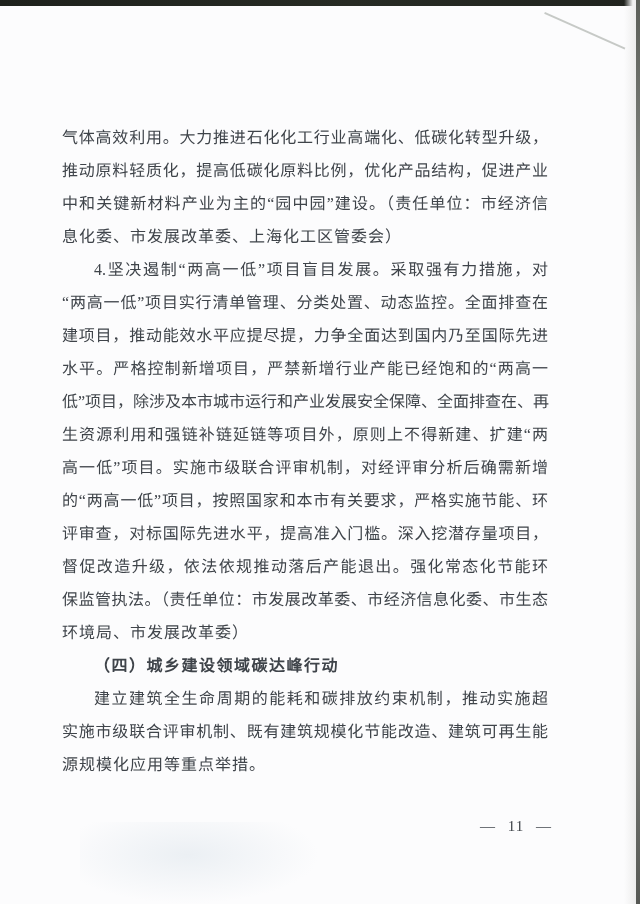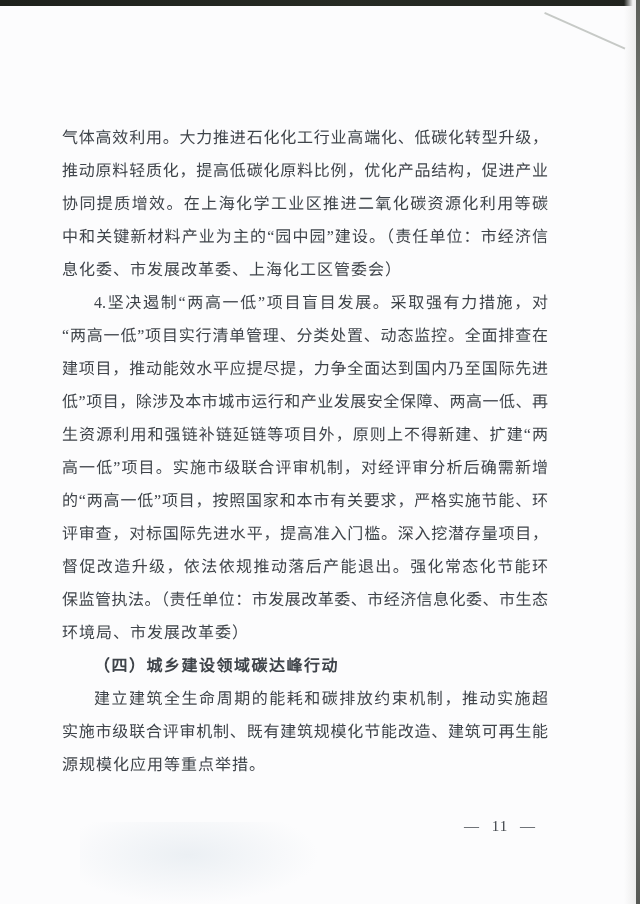--- a/index.html
+++ b/index.html
@@ -83,21 +83,21 @@
   .line.heading {
     text-align: center;
     text-align-last: left;
     font-weight: bold;
     letter-spacing: 1.5px;
     color: var(--ink, #3f444a);
   }
   .line.indent { text-indent: 2em; }
   .page-number {
     position: absolute;
-    top: 816px; right: 104px;
+    top: 816px; right: 88px;
     font-size: 15px;
     line-height: 20px;
     color: var(--ink, #3f444a);
     letter-spacing: 1px;
     word-spacing: 7px;
   }
 </style>
 </head>
 <body>
 
@@ -105,27 +105,27 @@
   <div class="top-edge"></div>
   <div class="right-light-strip"></div>
   <div class="right-edge-line"></div>
   <div class="far-right-edge"></div>
   <div class="corner-fold-line"></div>
   <div class="bottom-smudge"></div>
 
   <div class="doc-body">
       <div class="line justify">气体高效利用。大力推进石化化工行业高端化、低碳化转型升级，</div>
       <div class="line justify">推动原料轻质化，提高低碳化原料比例，优化产品结构，促进产业</div>
-      <div class="line justify">协同提质增效。在上海化学工业区推进二氧化碳资源化利用等碳</div>
       <div class="line justify">中和关键新材料产业为主的“园中园”建设。（责任单位：市经济信</div>
       <div class="line end">息化委、市发展改革委、上海化工区管委会）</div>
       <div class="line justify indent">4.坚决遏制“两高一低”项目盲目发展。采取强有力措施，对</div>
       <div class="line justify">“两高一低”项目实行清单管理、分类处置、动态监控。全面排查在</div>
       <div class="line justify">建项目，推动能效水平应提尽提，力争全面达到国内乃至国际先进</div>
-      <div class="line justify">低”项目，除涉及本市城市运行和产业发展安全保障、两高一低、再</div>
+      <div class="line justify">水平。严格控制新增项目，严禁新增行业产能已经饱和的“两高一</div>
+      <div class="line justify">低”项目，除涉及本市城市运行和产业发展安全保障、全面排查在、再</div>
       <div class="line justify">生资源利用和强链补链延链等项目外，原则上不得新建、扩建“两</div>
       <div class="line justify">高一低”项目。实施市级联合评审机制，对经评审分析后确需新增</div>
       <div class="line justify">的“两高一低”项目，按照国家和本市有关要求，严格实施节能、环</div>
       <div class="line justify">评审查，对标国际先进水平，提高准入门槛。深入挖潜存量项目，</div>
       <div class="line justify">督促改造升级，依法依规推动落后产能退出。强化常态化节能环</div>
       <div class="line justify">保监管执法。（责任单位：市发展改革委、市经济信息化委、市生态</div>
       <div class="line end">环境局、市发展改革委）</div>
       <div class="line heading indent">（四）城乡建设领域碳达峰行动</div>
       <div class="line justify indent">建立建筑全生命周期的能耗和碳排放约束机制，推动实施超</div>
       <div class="line justify">实施市级联合评审机制、既有建筑规模化节能改造、建筑可再生能</div>

